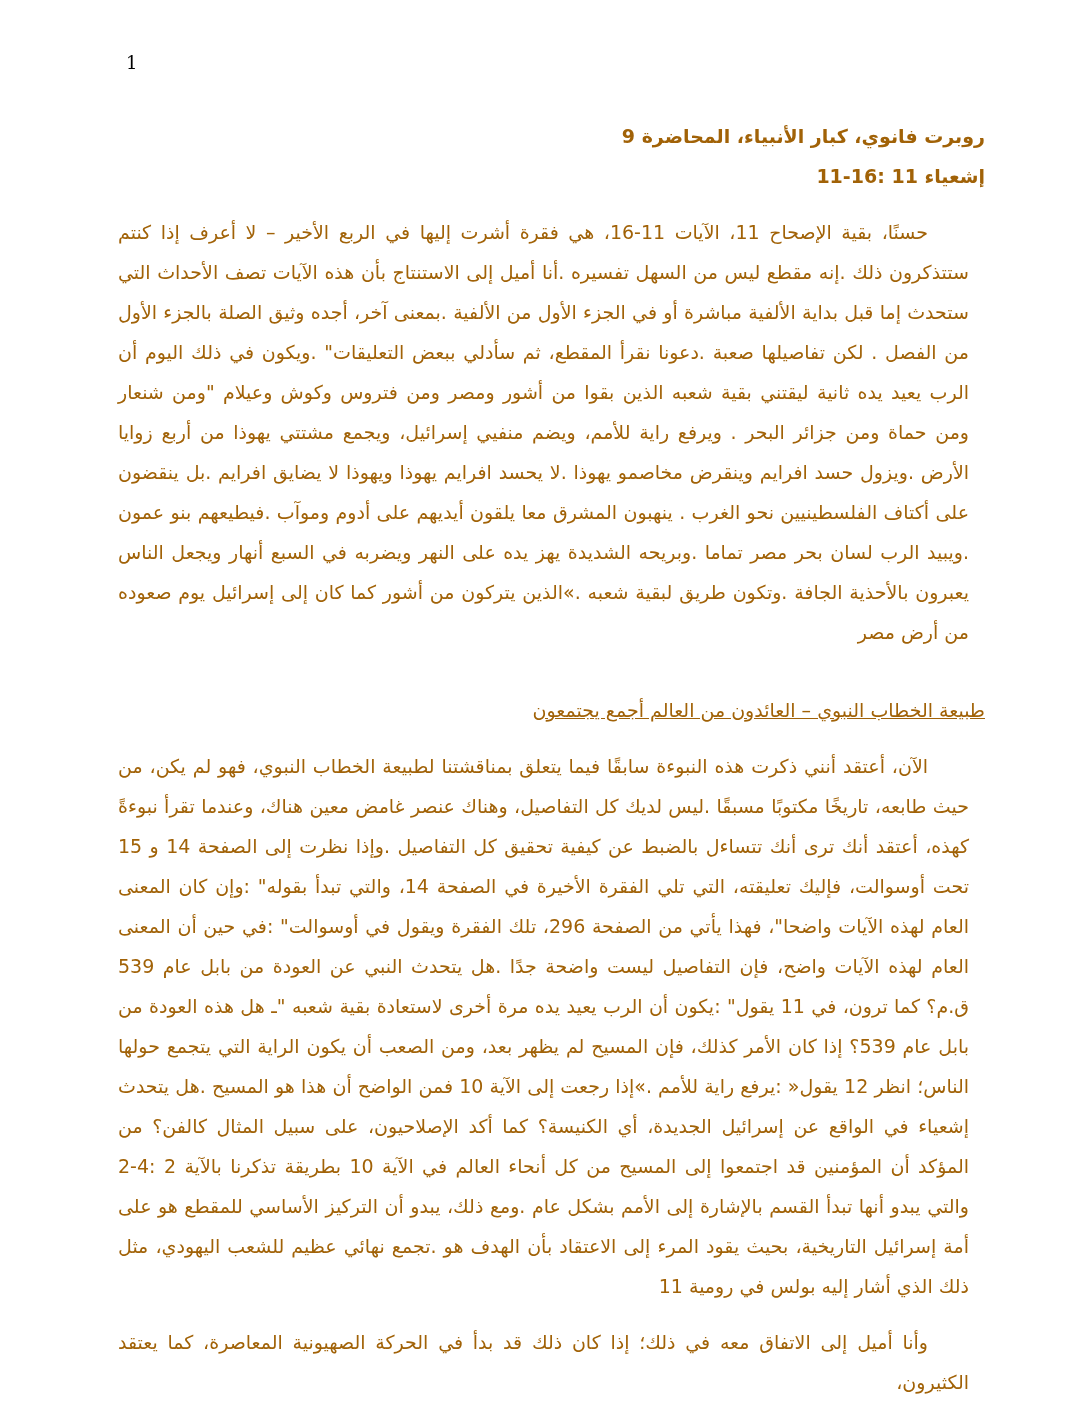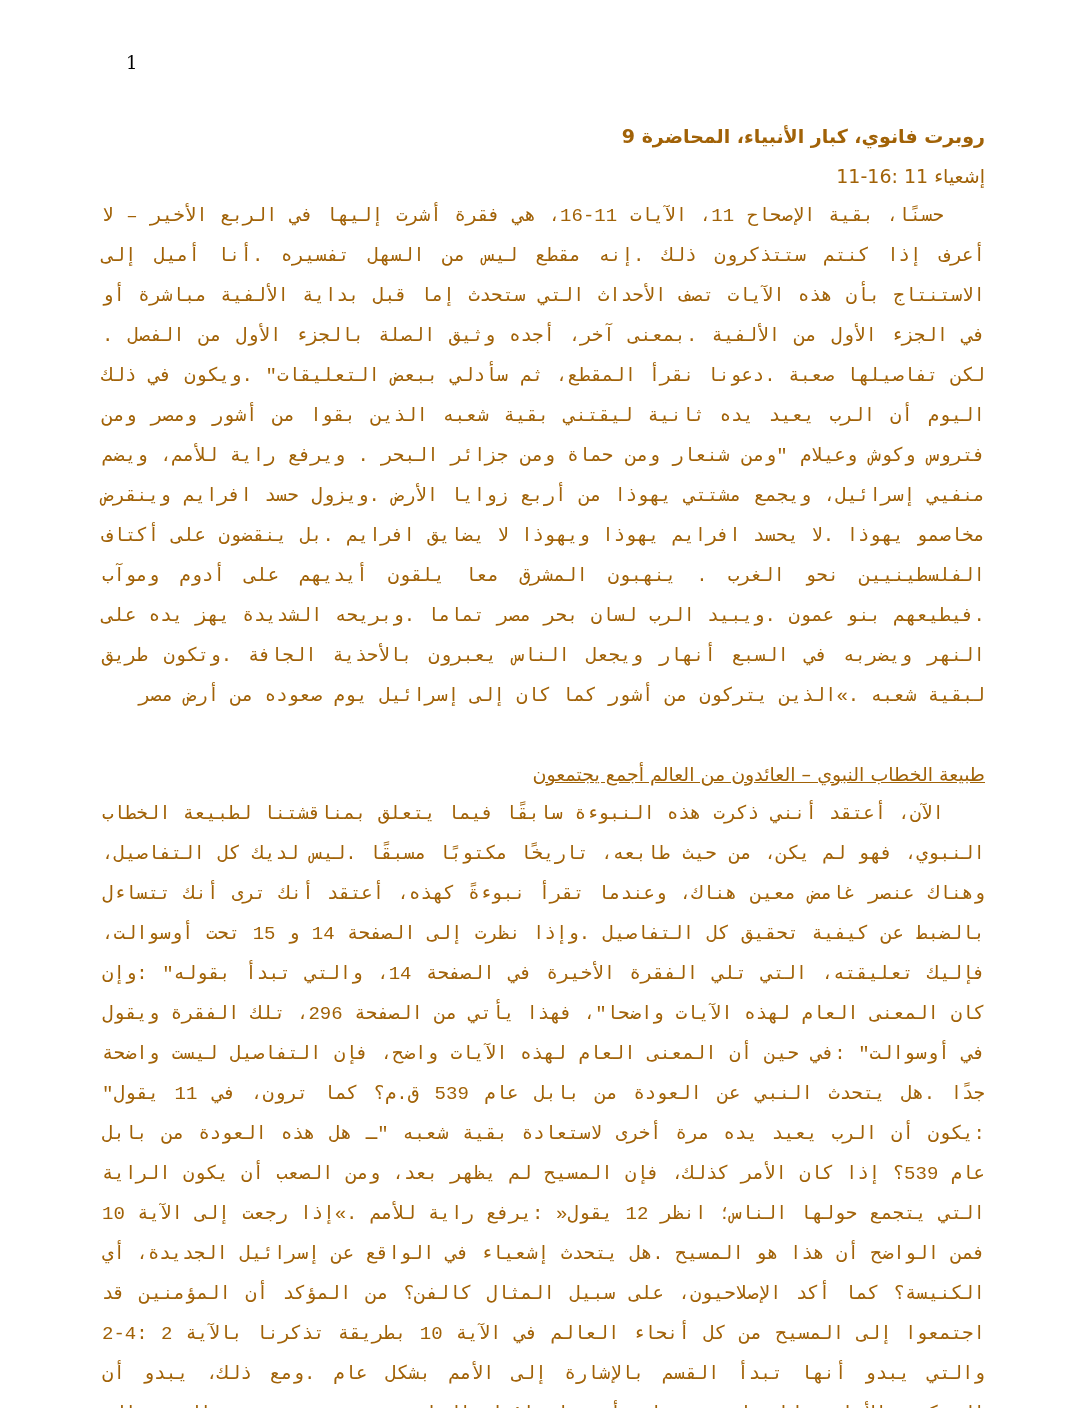--- a/index.html
+++ b/index.html
@@ -31,28 +31,27 @@
     line-height: 40px;
     color: #a16207;
   }
   .title-line {
     text-align: right;
     font-weight: bold;
     white-space: nowrap;
   }
   .ref-line {
     text-align: right;
-    font-weight: normal;
+    font-weight: bold;
     white-space: nowrap;
   }
   .para {
-    margin: 0;
+    margin: 16px;
     text-align: justify;
     text-justify: inter-word;
-    font-family: Liberation Mono, monospace;
   }
   .indent { text-indent: 41px; }
   .subhead {
     margin-top: 38px;
     text-align: right;
     font-weight: normal;
     text-decoration: underline;
   }
 </style>
 </head>
@@ -66,14 +65,15 @@
 
 
   <div class="ref-line">إشعياء 11 :16-11</div>
 
   <p class="para indent">حسنًا، بقية الإصحاح 11، الآيات 11-16، هي فقرة أشرت إليها في الربع الأخير – لا أعرف إذا كنتم ستتذكرون ذلك .إنه مقطع ليس من السهل تفسيره .أنا أميل إلى الاستنتاج بأن هذه الآيات تصف الأحداث التي ستحدث إما قبل بداية الألفية مباشرة أو في الجزء الأول من الألفية .بمعنى آخر، أجده وثيق الصلة بالجزء الأول من الفصل . لكن تفاصيلها صعبة .دعونا نقرأ المقطع، ثم سأدلي ببعض التعليقات" .ويكون في ذلك اليوم أن الرب يعيد يده ثانية ليقتني بقية شعبه الذين بقوا من أشور ومصر ومن فتروس وكوش وعيلام "ومن شنعار ومن حماة ومن جزائر البحر . ويرفع راية للأمم، ويضم منفيي إسرائيل، ويجمع مشتتي يهوذا من أربع زوايا الأرض .ويزول حسد افرايم وينقرض مخاصمو يهوذا .لا يحسد افرايم يهوذا ويهوذا لا يضايق افرايم .بل ينقضون على أكتاف الفلسطينيين نحو الغرب . ينهبون المشرق معا يلقون أيديهم على أدوم وموآب .فيطيعهم بنو عمون .ويبيد الرب لسان بحر مصر تماما .وبريحه الشديدة يهز يده على النهر ويضربه في السبع أنهار ويجعل الناس يعبرون بالأحذية الجافة .وتكون طريق لبقية شعبه .»الذين يتركون من أشور كما كان إلى إسرائيل يوم صعوده من أرض مصر</p>
 
   <div class="subhead">طبيعة الخطاب النبوي – العائدون من العالم أجمع يجتمعون</div>
 
   <p class="para indent">الآن، أعتقد أنني ذكرت هذه النبوءة سابقًا فيما يتعلق بمناقشتنا لطبيعة الخطاب النبوي، فهو لم يكن، من حيث طابعه، تاريخًا مكتوبًا مسبقًا .ليس لديك كل التفاصيل، وهناك عنصر غامض معين هناك، وعندما تقرأ نبوءةً كهذه، أعتقد أنك ترى أنك تتساءل بالضبط عن كيفية تحقيق كل التفاصيل .وإذا نظرت إلى الصفحة 14 و 15 تحت أوسوالت، فإليك تعليقته، التي تلي الفقرة الأخيرة في الصفحة 14، والتي تبدأ بقوله" :وإن كان المعنى العام لهذه الآيات واضحا"، فهذا يأتي من الصفحة 296، تلك الفقرة ويقول في أوسوالت" :في حين أن المعنى العام لهذه الآيات واضح، فإن التفاصيل ليست واضحة جدًا .هل يتحدث النبي عن العودة من بابل عام 539 ق.م؟ كما ترون، في 11 يقول" :يكون أن الرب يعيد يده مرة أخرى لاستعادة بقية شعبه "ـ هل هذه العودة من بابل عام 539؟ إذا كان الأمر كذلك، فإن المسيح لم يظهر بعد، ومن الصعب أن يكون الراية التي يتجمع حولها الناس؛ انظر 12 يقول« :يرفع راية للأمم .»إذا رجعت إلى الآية 10 فمن الواضح أن هذا هو المسيح .هل يتحدث إشعياء في الواقع عن إسرائيل الجديدة، أي الكنيسة؟ كما أكد الإصلاحيون، على سبيل المثال كالفن؟ من المؤكد أن المؤمنين قد اجتمعوا إلى المسيح من كل أنحاء العالم في الآية 10 بطريقة تذكرنا بالآية 2 :4-2 والتي يبدو أنها تبدأ القسم بالإشارة إلى الأمم بشكل عام .ومع ذلك، يبدو أن التركيز الأساسي للمقطع هو على أمة إسرائيل التاريخية، بحيث يقود المرء إلى الاعتقاد بأن الهدف هو .تجمع نهائي عظيم للشعب اليهودي، مثل ذلك الذي أشار إليه بولس في رومية 11</p>
 
+  <p class="para indent">وأنا أميل إلى الاتفاق معه في ذلك؛ إذا كان ذلك قد بدأ في الحركة الصهيونية المعاصرة، كما يعتقد الكثيرون،</p>
 
 </div>
 
 </body></html>

